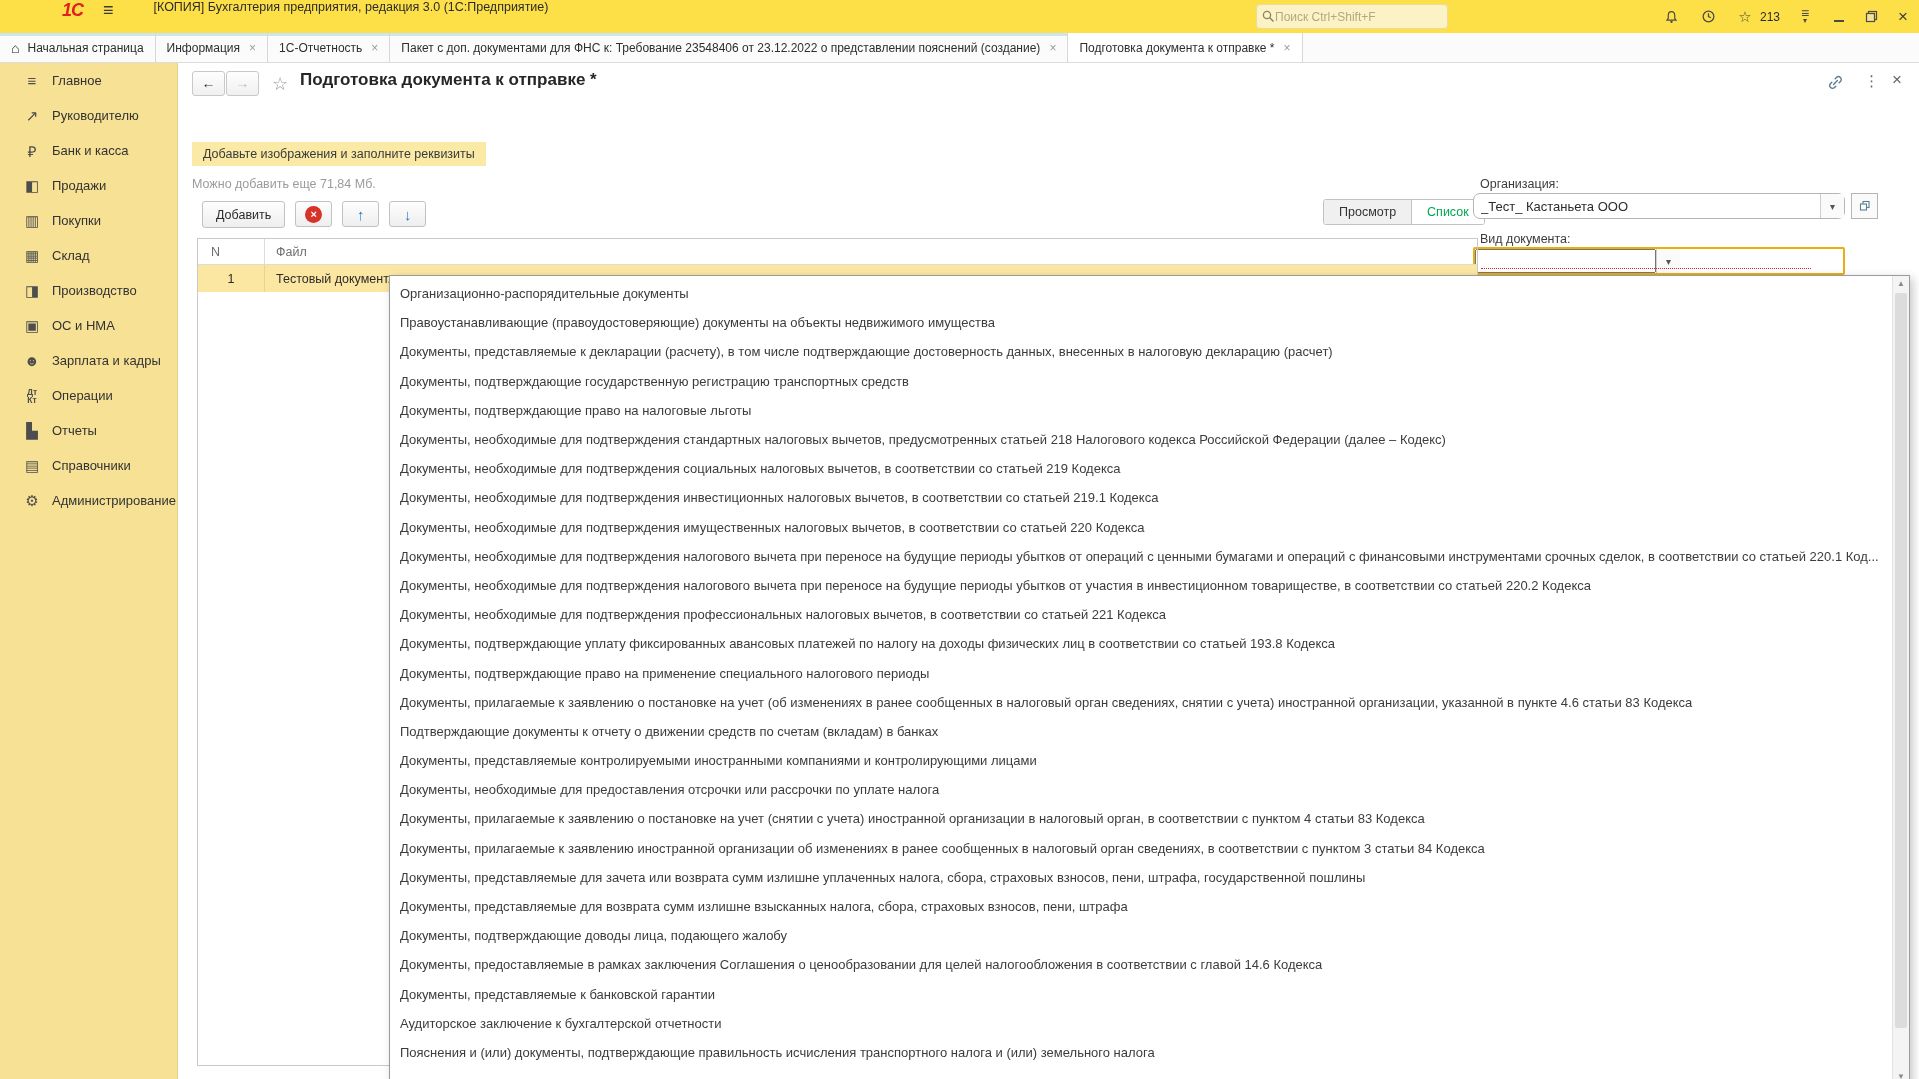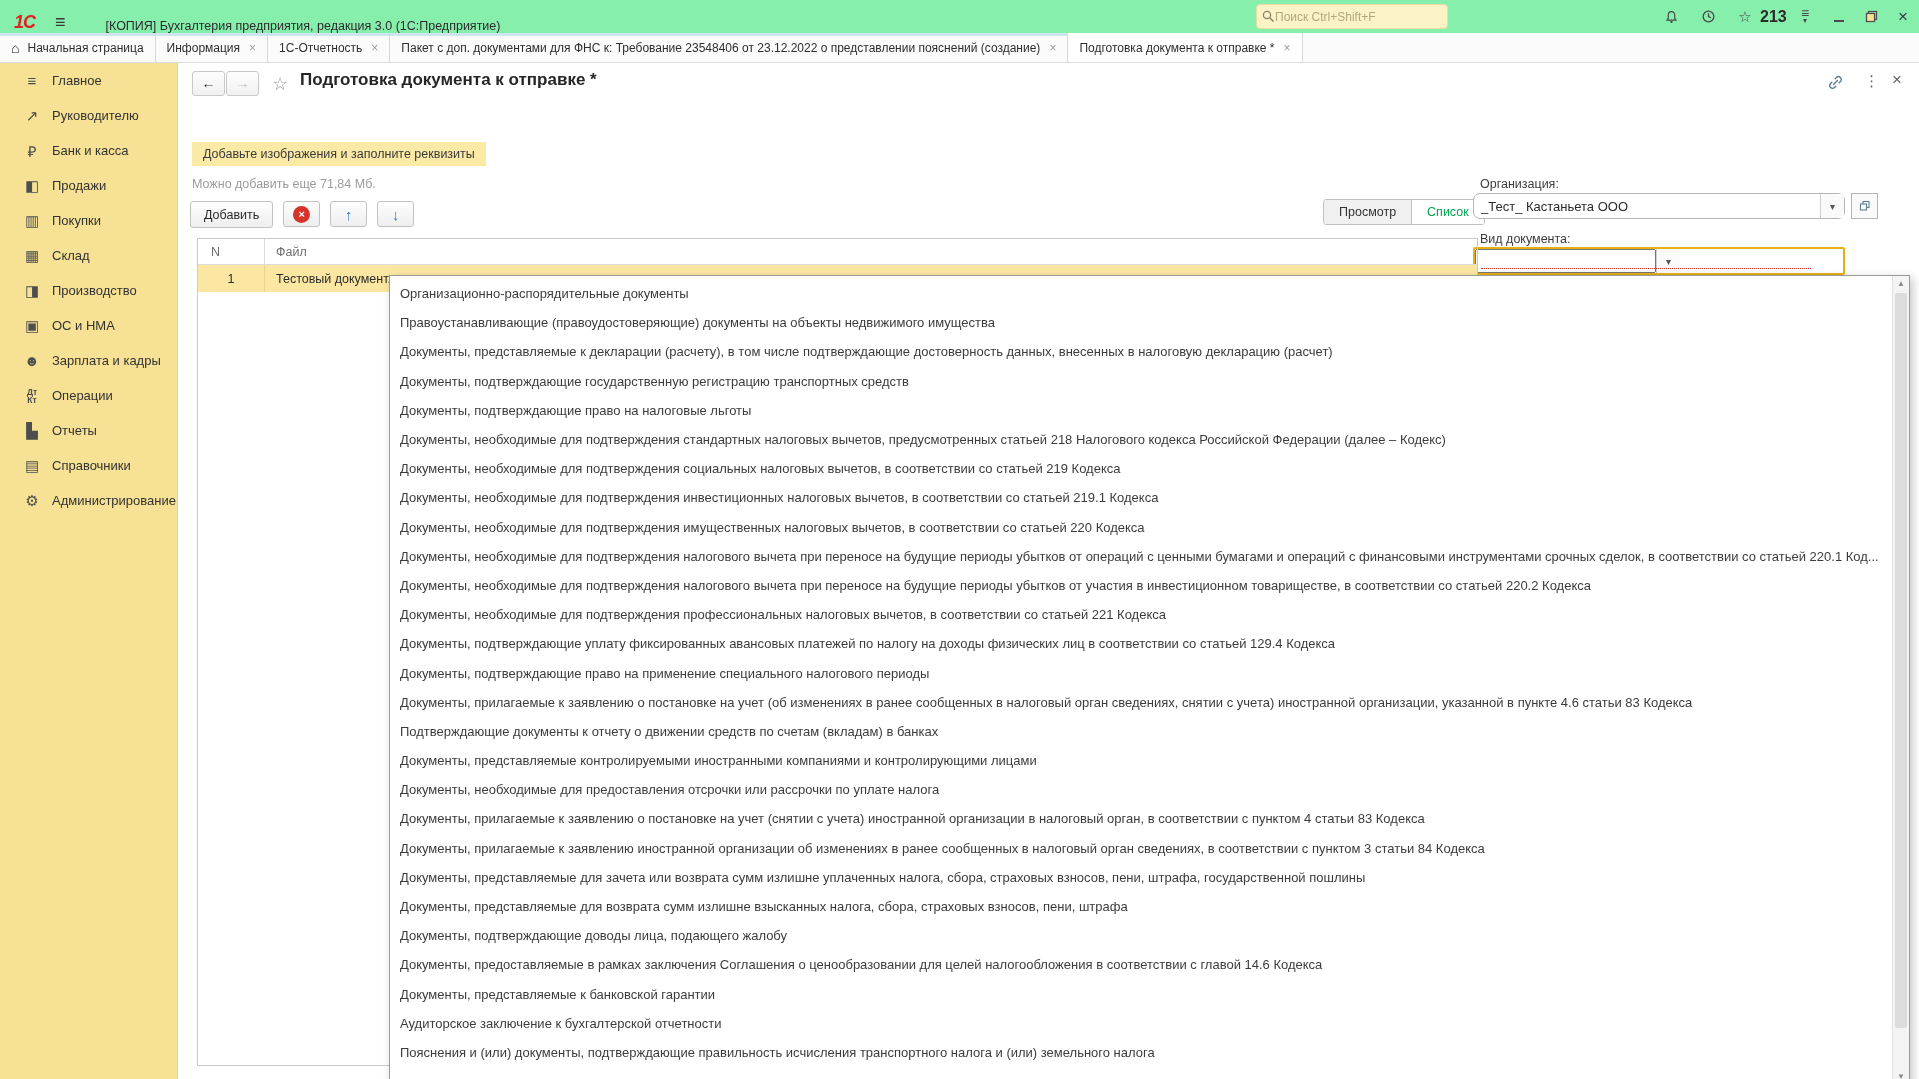--- a/index.html
+++ b/index.html
@@ -1,28 +1,28 @@
 <!DOCTYPE html>
 <html><head>
 <meta charset="utf-8">
 <style>
   * { box-sizing:border-box; margin:0; padding:0; }
   html,body { width:1919px; height:1079px; overflow:hidden; }
   body { font-family:"Liberation Sans",sans-serif; background:#fff; position:relative; }
 
   
-  .titlebar { position:absolute; top:0; left:0; right:0; height:33px; background:#86efac; display:flex; align-items:flex-end; z-index:20; }
+  .titlebar { position:absolute; top:0; left:0; right:0; height:33px; background:#fde047; display:flex; align-items:flex-start; z-index:20;padding-left:48px; }
   .logo { color:#e31e24; font-weight:bold; font-style:italic; font-size:18px; margin-left:14px; letter-spacing:-1px; }
   .burger { font-size:18px; color:#3a3a3a; margin-left:20px; cursor:pointer; }
   .win-title { font-size:12.5px; color:#2b2b2b; margin-left:40px; }
   .search { position:absolute; left:1256px; top:4px; width:192px; height:25px; background:#fbf3c6; border:1px solid #ecdc9b; border-radius:4px; display:flex; align-items:center; padding:0 5px; }
   .search input { flex:1; border:none; outline:none; background:transparent; font-size:12px; color:#4a4a4a; font-family:"Liberation Sans",sans-serif; }
   .search input::placeholder { color:#b3a87e; }
   .tb-ic { position:absolute; top:0; height:33px; display:flex; align-items:center; justify-content:center; width:26px; color:#4a4a4a; cursor:pointer; }
-  .count { font-size:16px; color:#2b2b2b; width:auto;font-weight:bold; }
+  .count { font-size:12px; color:#2b2b2b; width:auto; }
   .svc { flex-direction:column; line-height:7px; }
   .svc .c { font-size:8px; color:#4a4a4a; }
   .minbar { width:10px; height:2px; background:#4a4a4a; margin-top:8px; }
   .closex { font-size:17px; color:#3d3d3d; }
 
   
   .tabbar { position:absolute; top:33px; left:0; right:0; height:30px; background:#fbfbfb; border-bottom:1px solid #dcdcdc; display:flex; z-index:19; }
   .tab { display:flex; align-items:center; padding:0 11px; border-right:1px solid #d8d8d8; font-size:12px; color:#2e2e2e; white-space:nowrap; background:#fbfbfb; box-shadow:inset 0 3px 0 #cde5f1; cursor:pointer; }
   .tab.active { background:#fff; box-shadow:none; }
   .tab .home { margin-right:8px; font-size:14px; font-weight:bold; color:#1e1e1e; }
@@ -46,21 +46,21 @@
   .hdr-more { position:absolute; left:1686px; top:9px; font-size:15px; color:#666; cursor:pointer; }
   .hdr-close { position:absolute; left:1714px; top:7px; font-size:17px; color:#666; cursor:pointer; }
 
   .cmd-row { position:absolute; left:14px; top:42px; display:flex; gap:9px; }
   .btn { display:inline-flex; align-items:center; height:27px; border:1px solid #c2c2c2; border-radius:3px; background:linear-gradient(#fefefe,#eeeeee); font-size:12.5px; color:#2b2b2b; padding:0 13px; cursor:pointer; white-space:nowrap; }
   .btn.primary { background:linear-gradient(#fbdc45,#f5ce1b); border-color:#d6ac00; font-weight:bold; color:#1a1a1a; }
 
   .notice { position:absolute; left:14px; top:79px; background:#fbe9a6; padding:5px 11px; font-size:12.5px; color:#3a3a3a; }
   .quota { position:absolute; left:14px; top:114px; font-size:12.5px; color:#9b9b9b; }
 
-  .toolbar { position:absolute; left:12px; top:138px; display:flex; gap:10px; }
+  .toolbar { position:absolute; left:24px; top:138px; display:flex; gap:10px; }
   .icon-btn { width:37px; height:26px; border:1px solid #c2c2c2; border-radius:3px; background:linear-gradient(#fefefe,#eeeeee); display:flex; align-items:center; justify-content:center; cursor:pointer; }
   .del-glyph { width:17px; height:17px; border-radius:50%; background:#d6332a; color:#fff; font-size:11px; font-weight:bold; display:flex; align-items:center; justify-content:center; line-height:1; }
   .arr { color:#2f7cc3; font-weight:bold; font-size:15px; }
 
   .view-switch { position:absolute; left:1145px; top:136px; display:flex; height:26px; border:1px solid #c2c2c2; border-radius:3px; overflow:hidden; }
   .vs-btn { padding:0 15px; font-size:12.5px; display:flex; align-items:center; background:#f0f0f0; color:#333; cursor:pointer; }
   .vs-btn.list { background:#fff; color:#00a651; border-left:1px solid #c2c2c2; }
 
   .fld-label { position:absolute; font-size:12.5px; color:#3c3c3c; }
   .org-label { left:1302px; top:114px; }
@@ -333,21 +333,21 @@
         <div class="pop-item">Документы, необходимые для подтверждения инвестиционных налоговых вычетов, в соответствии со статьей 219.1 Кодекса</div>
 
         <div class="pop-item">Документы, необходимые для подтверждения имущественных налоговых вычетов, в соответствии со статьей 220 Кодекса</div>
 
         <div class="pop-item">Документы, необходимые для подтверждения налогового вычета при переносе на будущие периоды убытков от операций с ценными бумагами и операций с финансовыми инструментами срочных сделок, в соответствии со статьей 220.1 Код...</div>
 
         <div class="pop-item">Документы, необходимые для подтверждения налогового вычета при переносе на будущие периоды убытков от участия в инвестиционном товариществе, в соответствии со статьей 220.2 Кодекса</div>
 
         <div class="pop-item">Документы, необходимые для подтверждения профессиональных налоговых вычетов, в соответствии со статьей 221 Кодекса</div>
 
-        <div class="pop-item">Документы, подтверждающие уплату фиксированных авансовых платежей по налогу на доходы физических лиц в соответствии со статьей 129.4 Кодекса</div>
+        <div class="pop-item">Документы, подтверждающие уплату фиксированных авансовых платежей по налогу на доходы физических лиц в соответствии со статьей 193.8 Кодекса</div>
 
         <div class="pop-item">Документы, подтверждающие право на применение специального налогового периоды</div>
 
         <div class="pop-item">Документы, прилагаемые к заявлению о постановке на учет (об изменениях в ранее сообщенных в налоговый орган сведениях, снятии с учета) иностранной организации, указанной в пункте 4.6 статьи 83 Кодекса</div>
 
         <div class="pop-item">Подтверждающие документы к отчету о движении средств по счетам (вкладам) в банках</div>
 
         <div class="pop-item">Документы, представляемые контролируемыми иностранными компаниями и контролирующими лицами</div>
 
         <div class="pop-item">Документы, необходимые для предоставления отсрочки или рассрочки по уплате налога</div>

